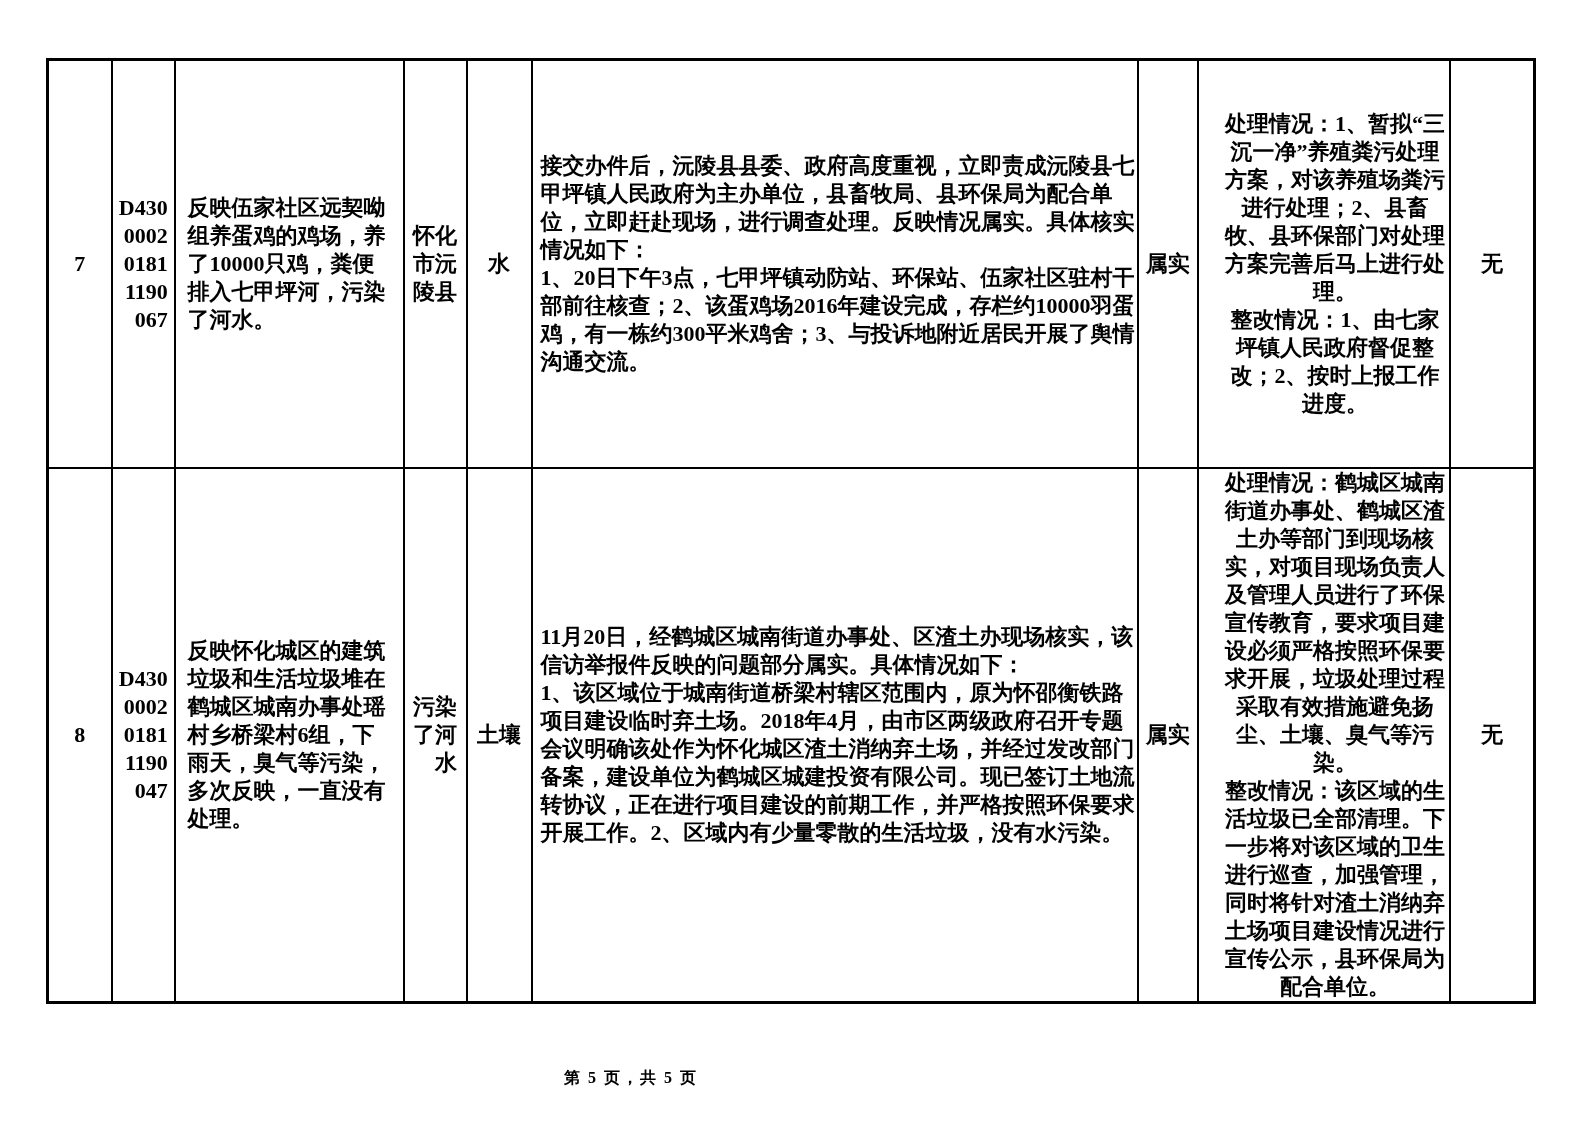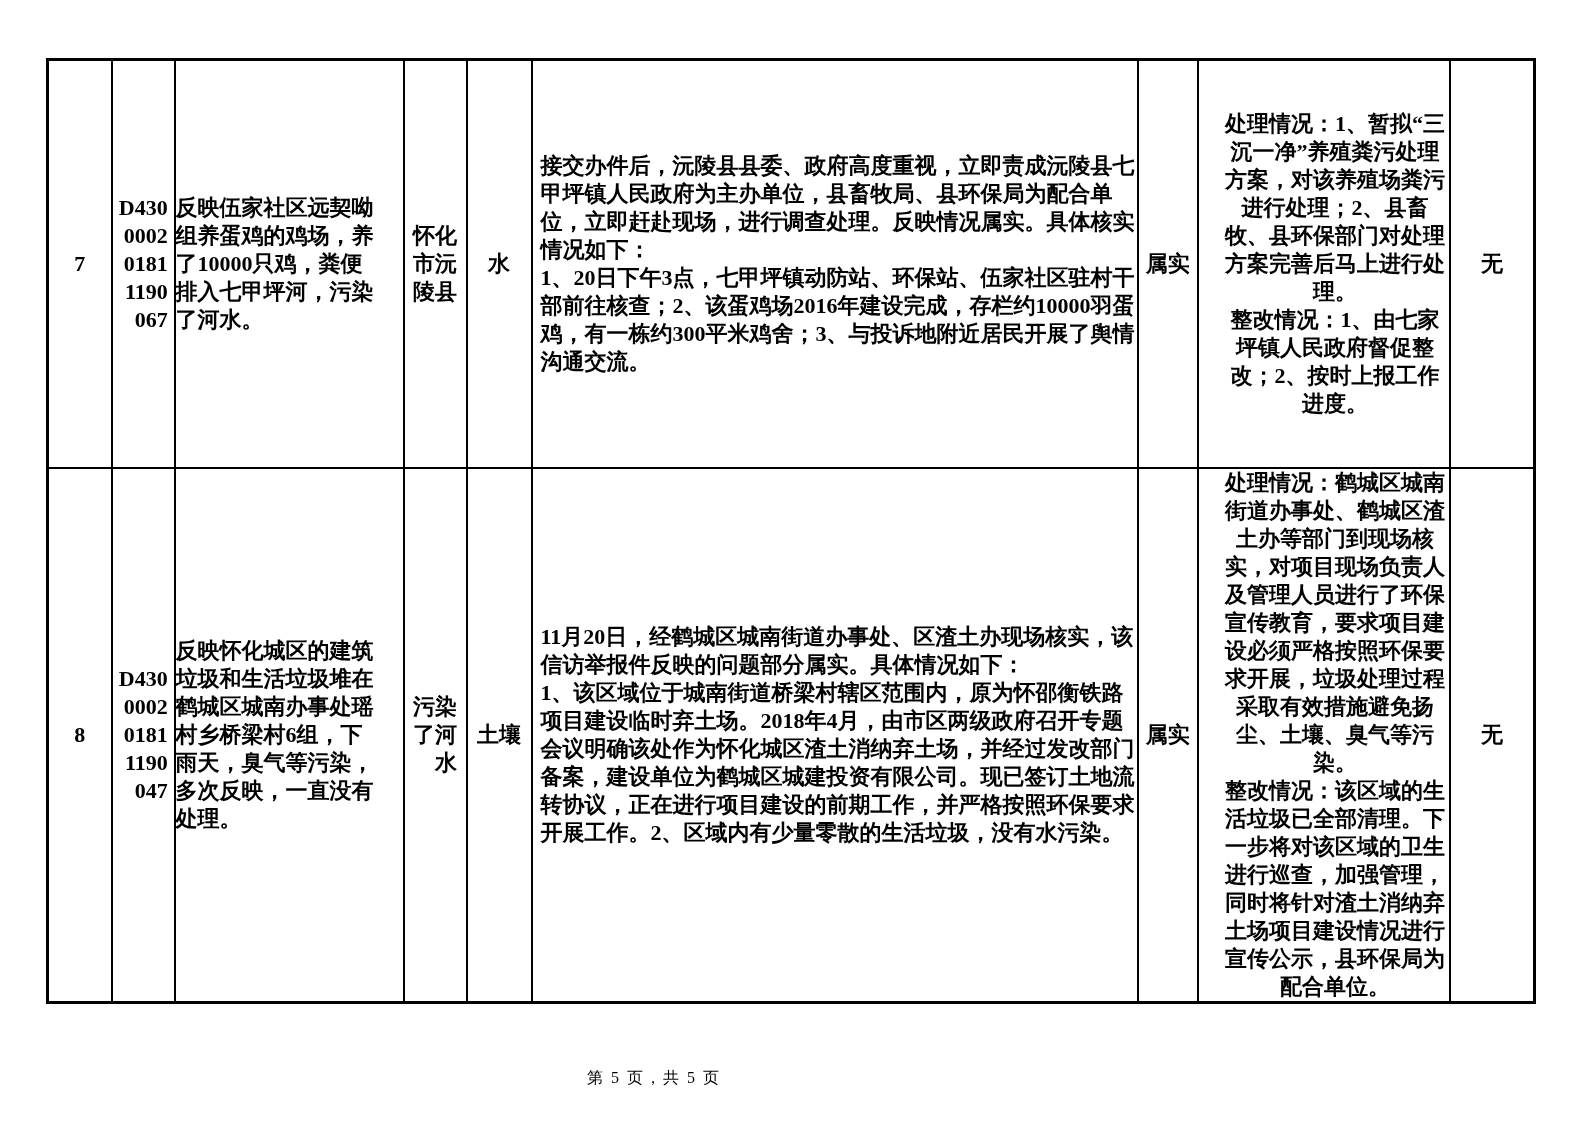--- a/index.html
+++ b/index.html
@@ -34,33 +34,32 @@
   tr.row-7 { height: 408px; }
   tr.row-8 { height: 522px; }
   td.center { text-align: center; }
   .txt { white-space: pre-wrap; }
   .id-val {
     width: 4.5ch;
     margin: 0 auto;
     word-break: break-all;
     text-align: right;
   }
-  .complaint-val { width: 9.2em;  margin-left: 0; text-align: left; }
+  .complaint-val { width: 9.2em;  margin-left: 12px; text-align: left; }
   .loc-val       { width: 2em;    margin: 0 auto;  text-align: right; }
   .invest-val    { width: 27.1em; margin-left: 8px; text-align: left; }
   .handling-val  { width: 10.3em; margin-left: 23px; text-align: center; }
   .page-footer {
     position: absolute;
     left: 0; top: 1068px;
     width: 1262px;
     text-align: center;
     font-size: 16px;
-    font-weight: normal;
+    font-weight: bold;
     letter-spacing: 2px;
-    padding-left: 23px;
   }
 </style>
 </head>
 <body>
 
 <div class="page">
 
   <table class="grid">
     <colgroup>
       <col style="width:64px">

